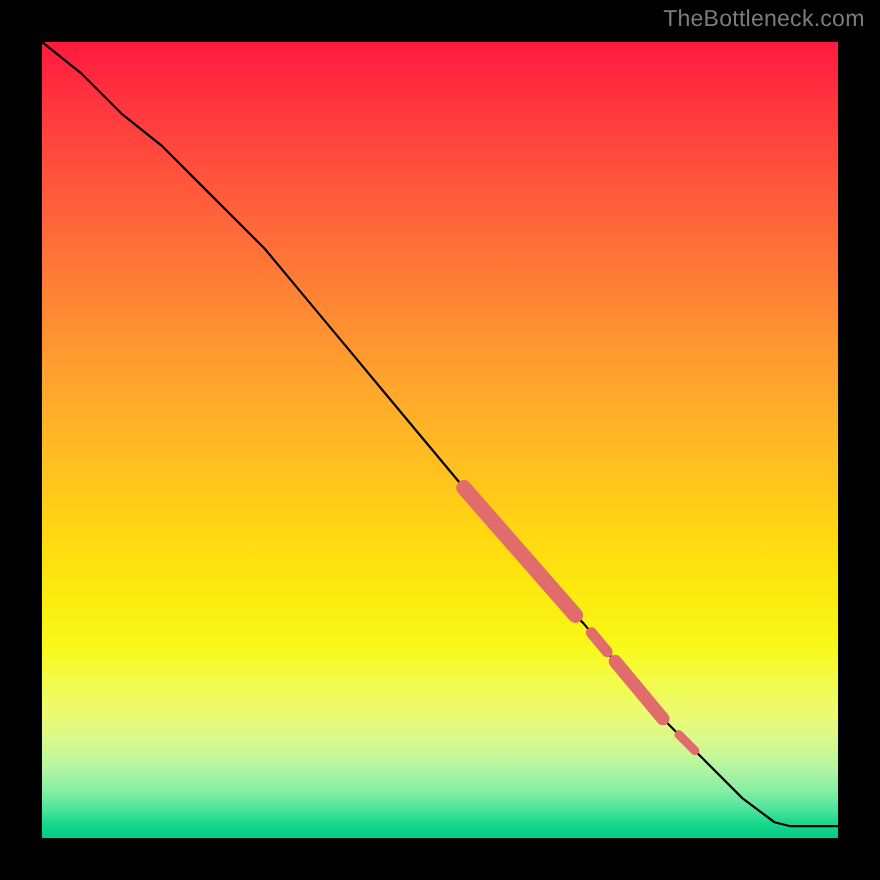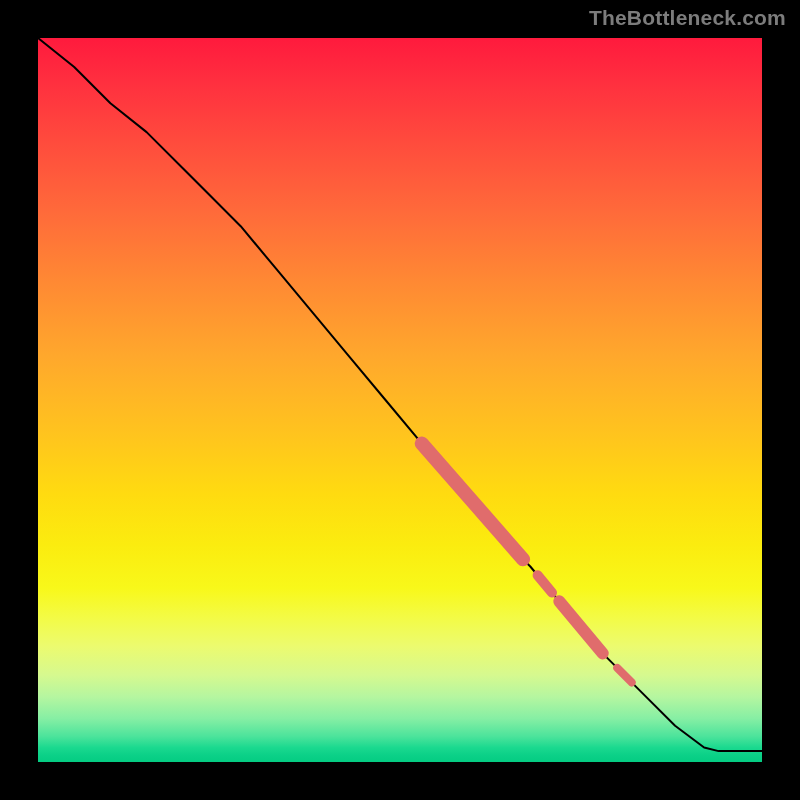--- a/index.html
+++ b/index.html
@@ -68,21 +68,20 @@
     stroke-linecap: round;
   }
   .watermark {
     position: absolute;
     top: 6px;
     right: 14px;
     color: #7c7c7c;
     font-size: 21px;
     letter-spacing: 0.2px;
     user-select: none;
-    font-weight: bold;
   }
 </style>
 </head>
 <body>
 
 <div class="chart-wrap">
   <div class="plot-area">
     <div class="gradient-bg"></div>
     <svg class="curve-layer" viewBox="0 0 724 724" preserveAspectRatio="none">
       <path id="main-curve" class="curve-line" d="M0.0 0.0 L36.2 29.0 L72.4 65.2 L108.6 94.1 L144.8 130.3 L173.8 159.3 L202.7 188.2 L238.9 231.7 L275.1 275.1 L311.3 318.6 L347.5 362.0 L383.7 405.4 L419.9 448.9 L456.1 492.3 L492.3 528.5 L528.5 572.0 L564.7 615.4 L600.9 651.6 L637.1 687.8 L666.1 709.5 L680.6 713.1 L724.0 713.1"></path>

